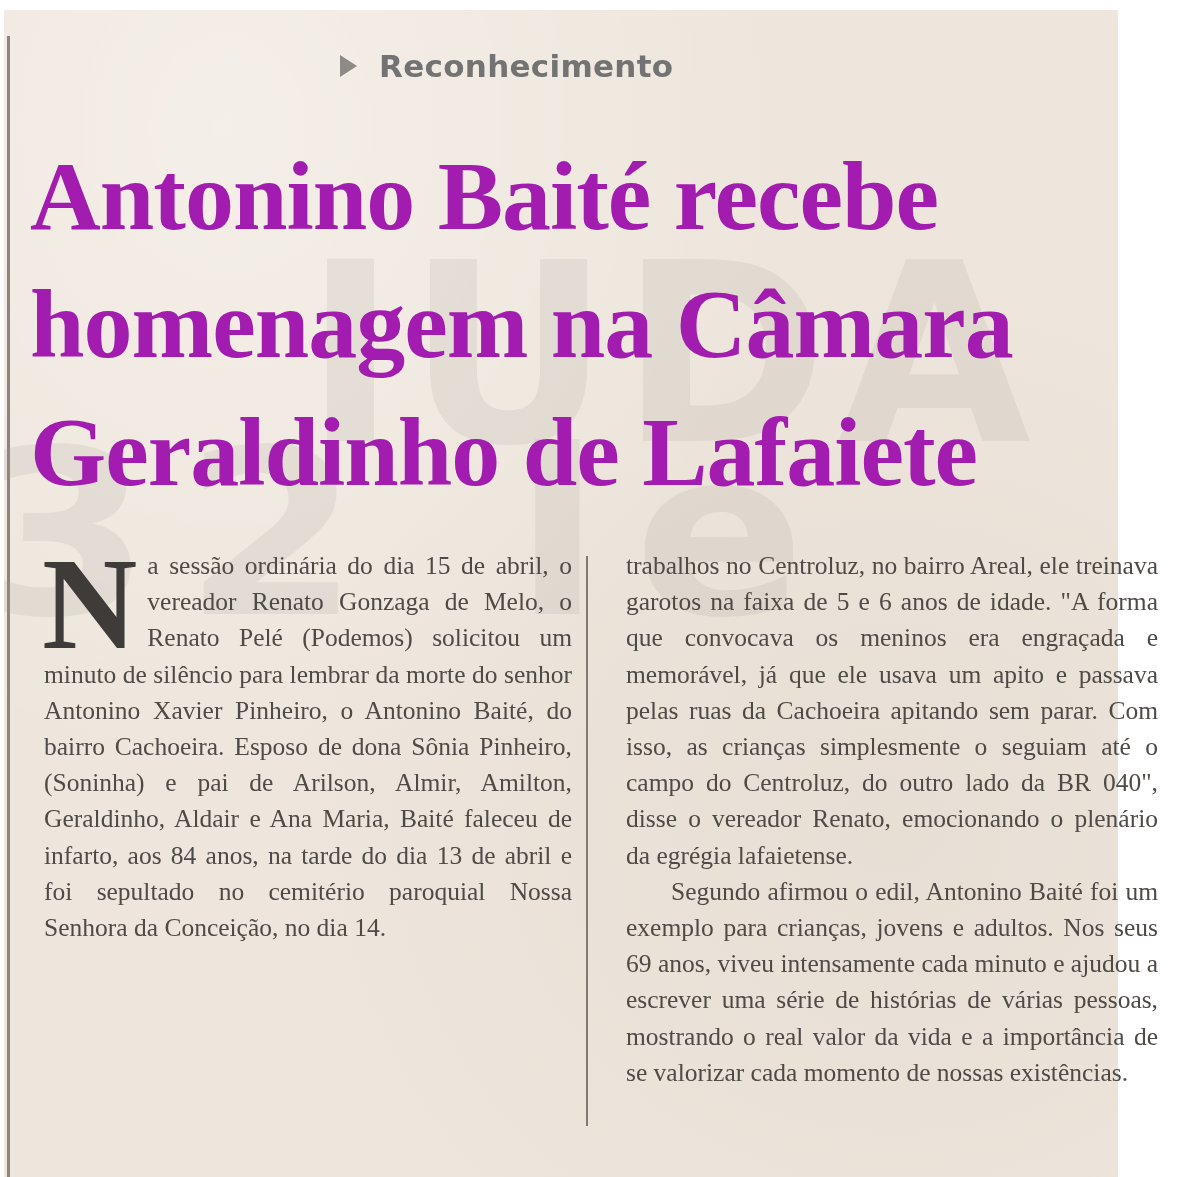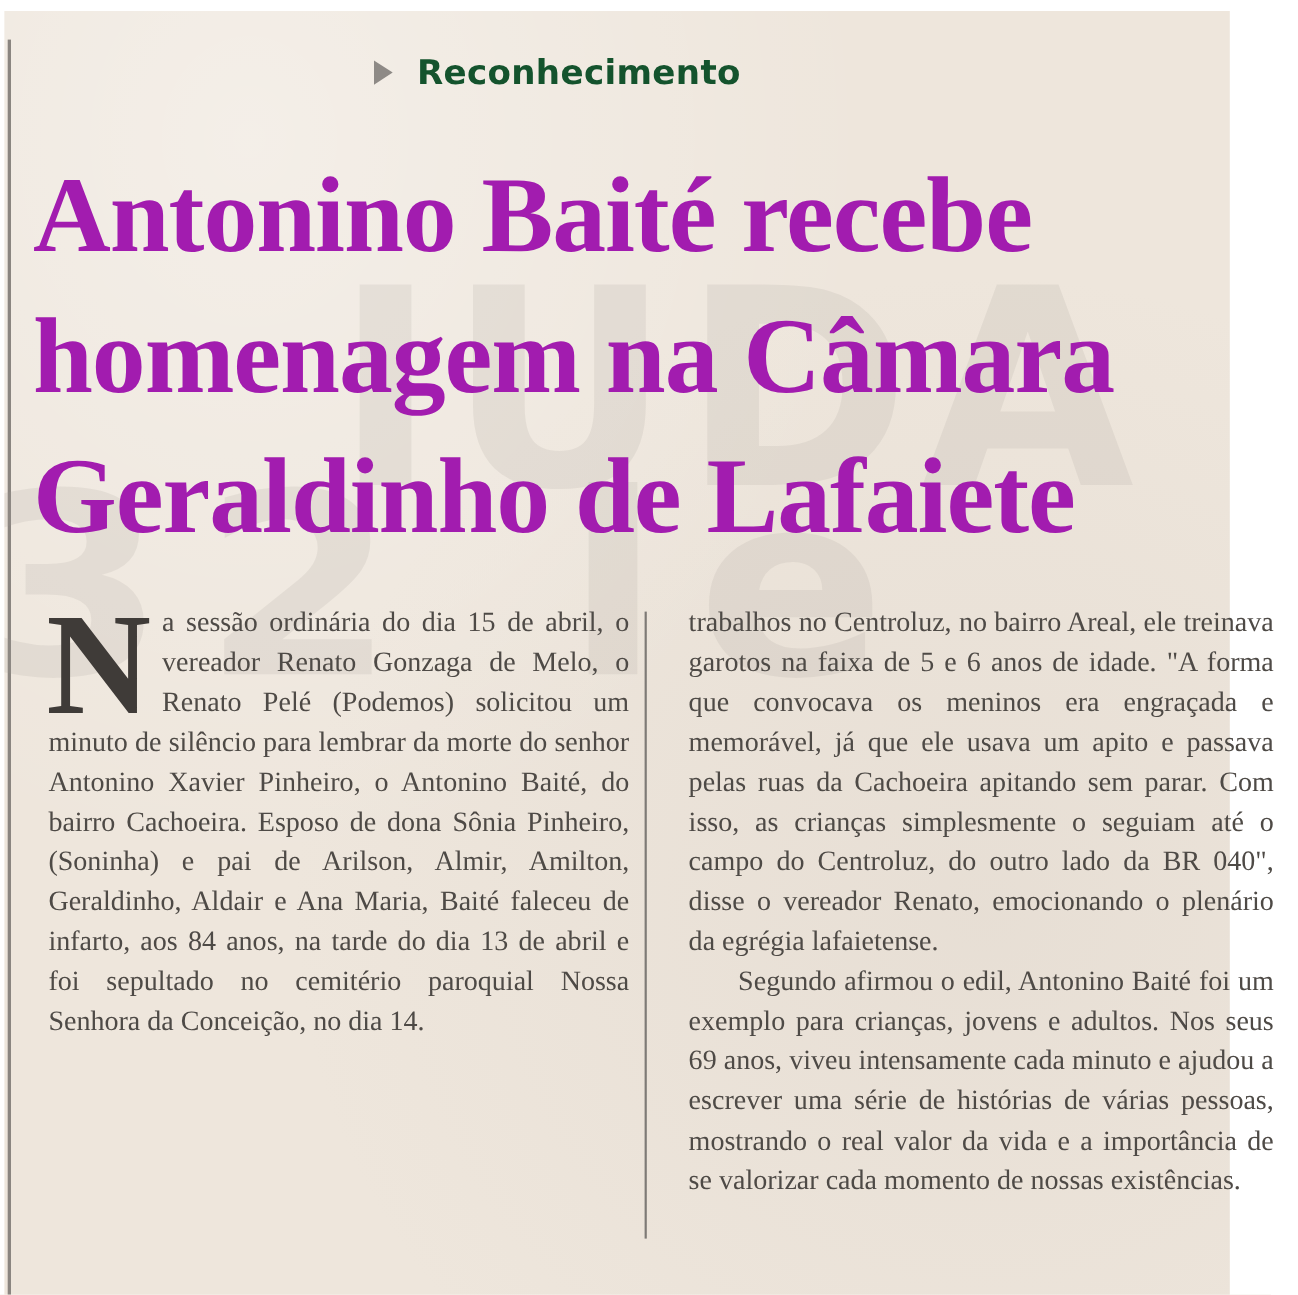--- a/index.html
+++ b/index.html
@@ -25,21 +25,21 @@
     position: absolute; color: rgba(160,155,150,0.16);
     font-family: "DejaVu Sans", sans-serif; font-weight: bold;
     pointer-events: none; white-space: nowrap; line-height: 1;
   }
   .st1 { left: 300px; top: 220px; font-size: 250px; letter-spacing: 10px; }
   .st2 { left: 10px; top: 410px; font-size: 230px; transform: scaleX(1.1); letter-spacing: 30px; }
 
   .kicker {
     position: absolute; left: 340px; top: 48px;
     display: flex; align-items: center; gap: 22px;
-    color: #14532d;
+    color: #737373;
   }
   .kicker .tri {
     width: 0; height: 0;
     border-top: 11px solid transparent; border-bottom: 11px solid transparent;
     border-left: 17px solid #8e8a86;
   }
   .kicker .label {
     font-family: "DejaVu Sans", sans-serif; font-weight: bold; font-size: 31px;
     letter-spacing: 0.3px;
   }

